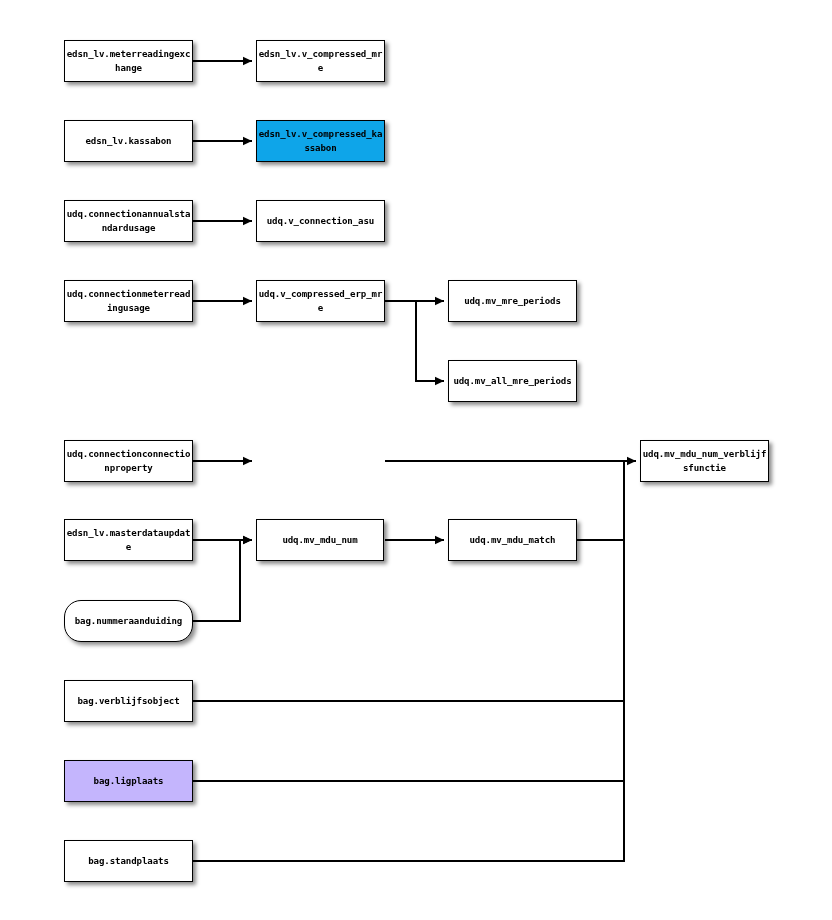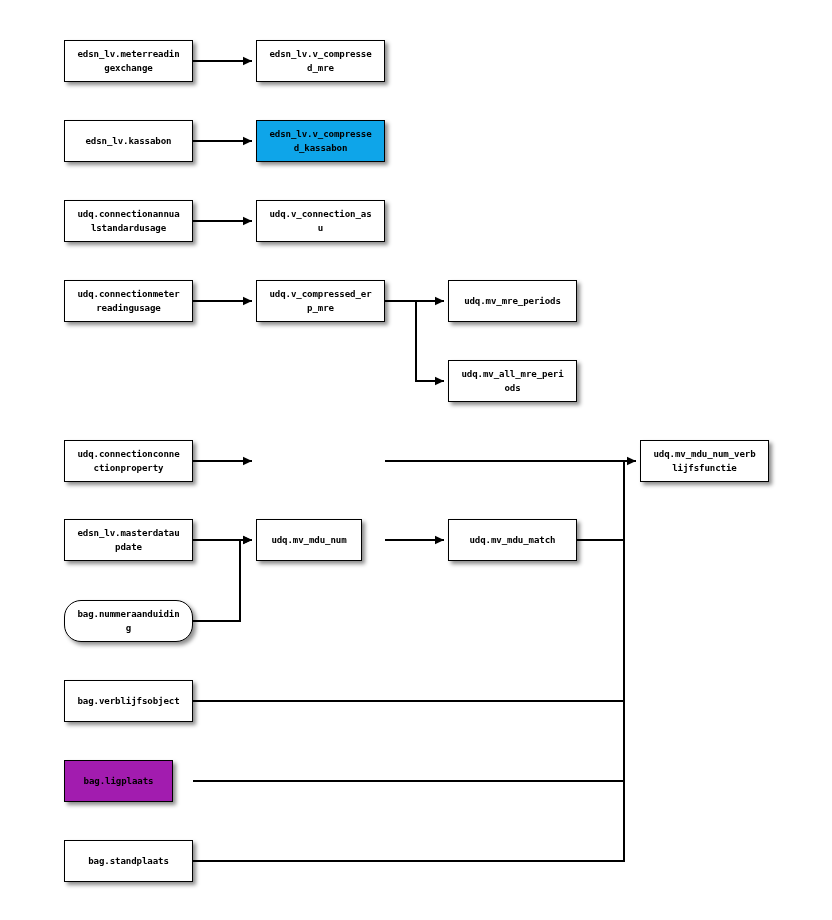--- a/index.html
+++ b/index.html
@@ -35,21 +35,21 @@
   }
   .node {
     position: absolute;
     box-sizing: border-box;
     background: #ffffff;
     border: 1.4px solid #000000;
     display: flex;
     align-items: center;
     justify-content: center;
     text-align: center;
-    padding: 0 12px;
+    padding: 0 1px;
     box-shadow: 3px 3px 4px rgba(0,0,0,0.45);
   }
   .node-label {
     font-family: "DejaVu Sans Mono", monospace;
     font-weight: bold;
     font-size: 9.1px;
     line-height: 14px;
     color: #000000;
     letter-spacing: -0.1px;
     word-break: break-all;
@@ -153,32 +153,32 @@
       </div>
       <div class="node" style="left: 64px; top: 440px; width: 129px; height: 42px; background: rgb(255, 255, 255); border-color: rgb(0, 0, 0);">
         <span class="node-label" style="color: rgb(0, 0, 0);">udq.connectionconnectionproperty</span>
       </div>
       <div class="node" style="left: 640px; top: 440px; width: 129px; height: 42px; background: rgb(255, 255, 255); border-color: rgb(0, 0, 0);">
         <span class="node-label" style="color: rgb(0, 0, 0);">udq.mv_mdu_num_verblijfsfunctie</span>
       </div>
       <div class="node" style="left: 64px; top: 519px; width: 129px; height: 42px; background: rgb(255, 255, 255); border-color: rgb(0, 0, 0);">
         <span class="node-label" style="color: rgb(0, 0, 0);">edsn_lv.masterdataupdate</span>
       </div>
-      <div class="node" style="left: 256px; top: 519px; width: 106px; height: 42px; background: rgb(255, 255, 255); border-color: rgb(0, 0, 0);">
+      <div class="node" style="left: 256px; top: 519px; width: 128px; height: 42px; background: rgb(255, 255, 255); border-color: rgb(0, 0, 0);">
         <span class="node-label" style="color: rgb(0, 0, 0);">udq.mv_mdu_num</span>
       </div>
       <div class="node" style="left: 448px; top: 519px; width: 129px; height: 42px; background: rgb(255, 255, 255); border-color: rgb(0, 0, 0);">
         <span class="node-label" style="color: rgb(0, 0, 0);">udq.mv_mdu_match</span>
       </div>
       <div class="node" style="left: 64px; top: 600px; width: 129px; height: 42px; background: rgb(255, 255, 255); border-color: rgb(0, 0, 0); border-radius: 17px;">
         <span class="node-label" style="color: rgb(0, 0, 0);">bag.nummeraanduiding</span>
       </div>
       <div class="node" style="left: 64px; top: 680px; width: 129px; height: 42px; background: rgb(255, 255, 255); border-color: rgb(0, 0, 0);">
         <span class="node-label" style="color: rgb(0, 0, 0);">bag.verblijfsobject</span>
       </div>
-      <div class="node" style="left: 64px; top: 760px; width: 109px; height: 42px; background: #a21caf; border-color: rgb(0, 0, 0);">
+      <div class="node" style="left: 64px; top: 760px; width: 129px; height: 42px; background: #c4b5fd; border-color: rgb(0, 0, 0);">
         <span class="node-label" style="color: rgb(0, 0, 0);">bag.ligplaats</span>
       </div>
       <div class="node" style="left: 64px; top: 840px; width: 129px; height: 42px; background: rgb(255, 255, 255); border-color: rgb(0, 0, 0);">
         <span class="node-label" style="color: rgb(0, 0, 0);">bag.standplaats</span>
       </div>
     </div>
 </div>
 
 </body></html>

